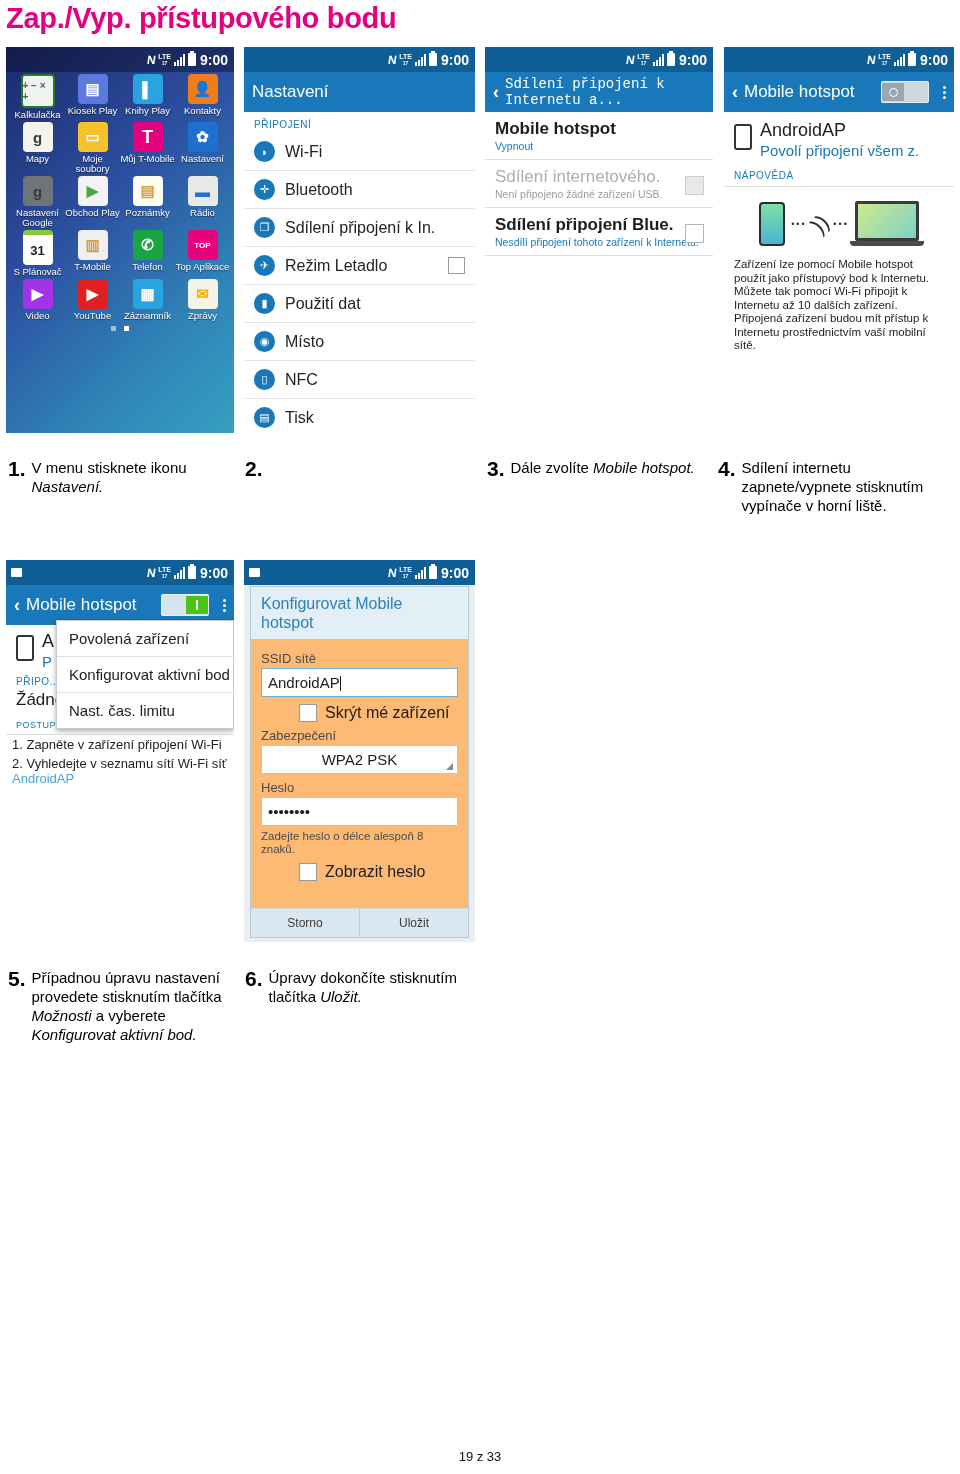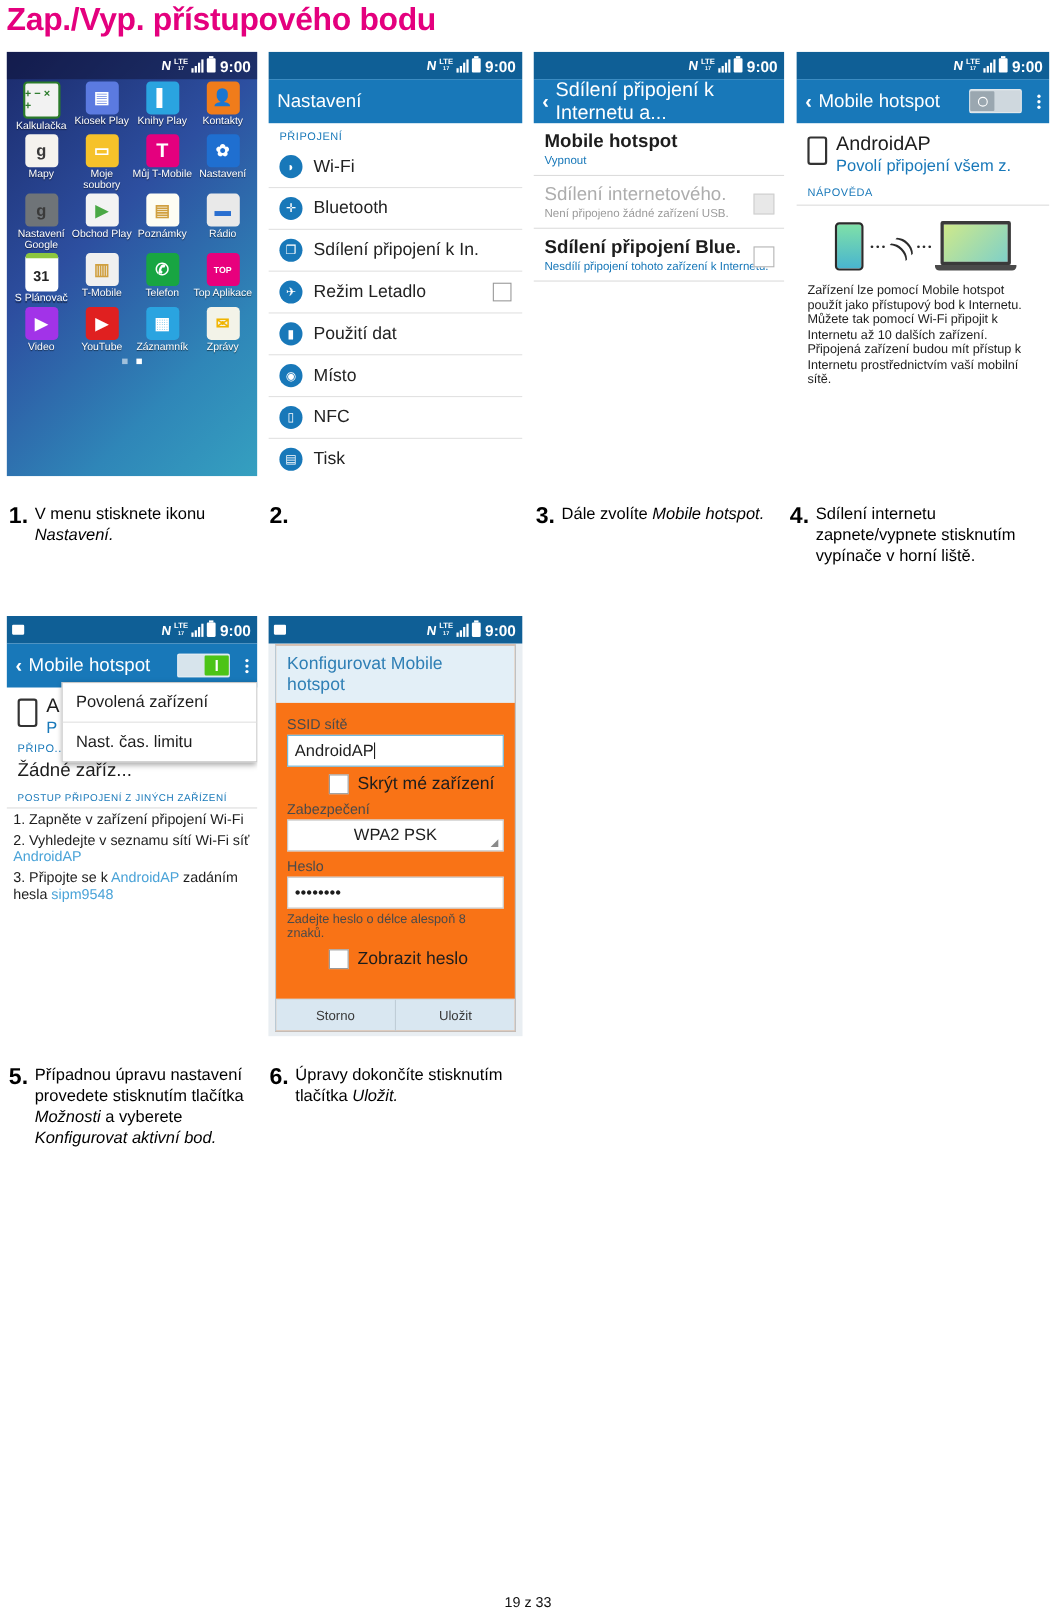--- a/index.html
+++ b/index.html
@@ -101,21 +101,21 @@
 
   
   .popup{position:absolute;background:#fff;border:1px solid #c9c9c9;box-shadow:0 2px 5px rgba(0,0,0,.35);}
   .popup div{padding:9px 12px;font-size:15px;color:#1d1d1d;border-bottom:1px solid #e0e0e0;white-space:nowrap;}
   .popup div:last-child{border-bottom:none;}
 
   .instr{font-size:13px;line-height:15px;color:#1d1d1d;padding:2px 6px;}
   .instr .hl{color:#4aa3d8;}
 
   
-  .dlgWrap{position:absolute;left:6px;right:6px;top:26px;bottom:4px;background:#f97316;
+  .dlgWrap{position:absolute;left:6px;right:6px;top:26px;bottom:4px;background:#fdba74;
            border:1px solid #b9c9d4;display:flex;flex-direction:column;}
   .dlgTitle{background:#e3eff7;color:#2f7fb5;font-size:16px;padding:7px 10px;line-height:19px;}
   .dlgBody{flex:1;padding:6px 10px;overflow:hidden;}
   .fl{font-size:13px;color:#4a4a4a;margin-top:6px;}
   .fi{border:1px solid #66b2d8;padding:5px 6px;font-size:15px;color:#1d1d1d;margin-top:2px;background:#fff;}
   .fi.plain{border:1px solid #c4c4c4;}
   .fi.sel{border:1px solid #c4c4c4;position:relative;text-align:center;}
   .fi.sel:after{content:"";position:absolute;right:4px;bottom:3px;border-left:7px solid transparent;border-bottom:7px solid #8a8a8a;}
   .caret{display:inline-block;width:1px;height:15px;background:#1d1d1d;vertical-align:-3px;}
   .ck{display:flex;align-items:center;gap:8px;margin-top:7px;padding-left:38px;}
@@ -309,21 +309,21 @@
           <span></span>
           <span></span>
           <span></span>
         </span>
       <span class="batt"></span>
     </div>
     <span class="clock">9:00</span>
   </div>
   <div class="actionbar">
     <span class="chev">‹</span>
-    <span style="font-size:18px;">Sdílení připojení k Internetu a...</span>
+    <span style="font-size:14px;font-family:Liberation Mono, monospace;">Sdílení připojení k Internetu a...</span>
   </div>
   <div id="p3rows">
       <div class="p3row">
         <div class="p3t">Mobile hotspot</div>
         <div class="p3s">Vypnout</div>
       </div>
       <div class="p3row">
         <div class="p3t dim">Sdílení internetového.</div>
         <div class="p3s gray">Není připojeno žádné zařízení USB.</div>
         <span class="p3box gray"></span>
@@ -420,24 +420,24 @@
       <div class="apName">A</div>
       <div class="apSub">P</div>
     </span>
   </div>
   <div class="sect" style="padding-top:2px;">PŘIPO...</div>
   <div style="font-size:17px;color:#1d1d1d;padding:0 10px 4px;">Žádné zaříz...</div>
   <div class="sect" style="padding-top:6px;border-bottom:1px solid #dcdcdc;padding-bottom:4px;font-size:9px;">POSTUP PŘIPOJENÍ Z JINÝCH ZAŘÍZENÍ</div>
   <div id="p5steps">
       <div class="instr">1. Zapněte v zařízení připojení Wi-Fi</div>
       <div class="instr">2. Vyhledejte v seznamu sítí Wi-Fi síť <span class="hl">AndroidAP</span></div>
-      <div class="instr">3. Připojte se k <span class="hl">AndroidAP</span> zadáním hesla <span class="hl">sipm9548</span></div>
     </div>
   <div class="popup" id="p5popup" style="left:50px;top:60px;right:0;">
       <div>Povolená zařízení</div>
+      <div>Konfigurovat aktivní bod</div>
       <div>Nast. čas. limitu</div>
     </div>
 </div>
 
 <div class="shot" id="p6" style="left:244px;top:560px;width:231px;height:382px;background:#e9eef2;">
   <div class="statusbar" style="background:#0f5f96;justify-content:space-between;padding-left:5px;">
     <span style="width:11px;height:9px;background:#fff;display:inline-block;border-radius:1px;"></span>
     <span style="display:flex;align-items:center;gap:4px;">
       <span class="sb-icons">
         <span class="ic-n">N</span>

